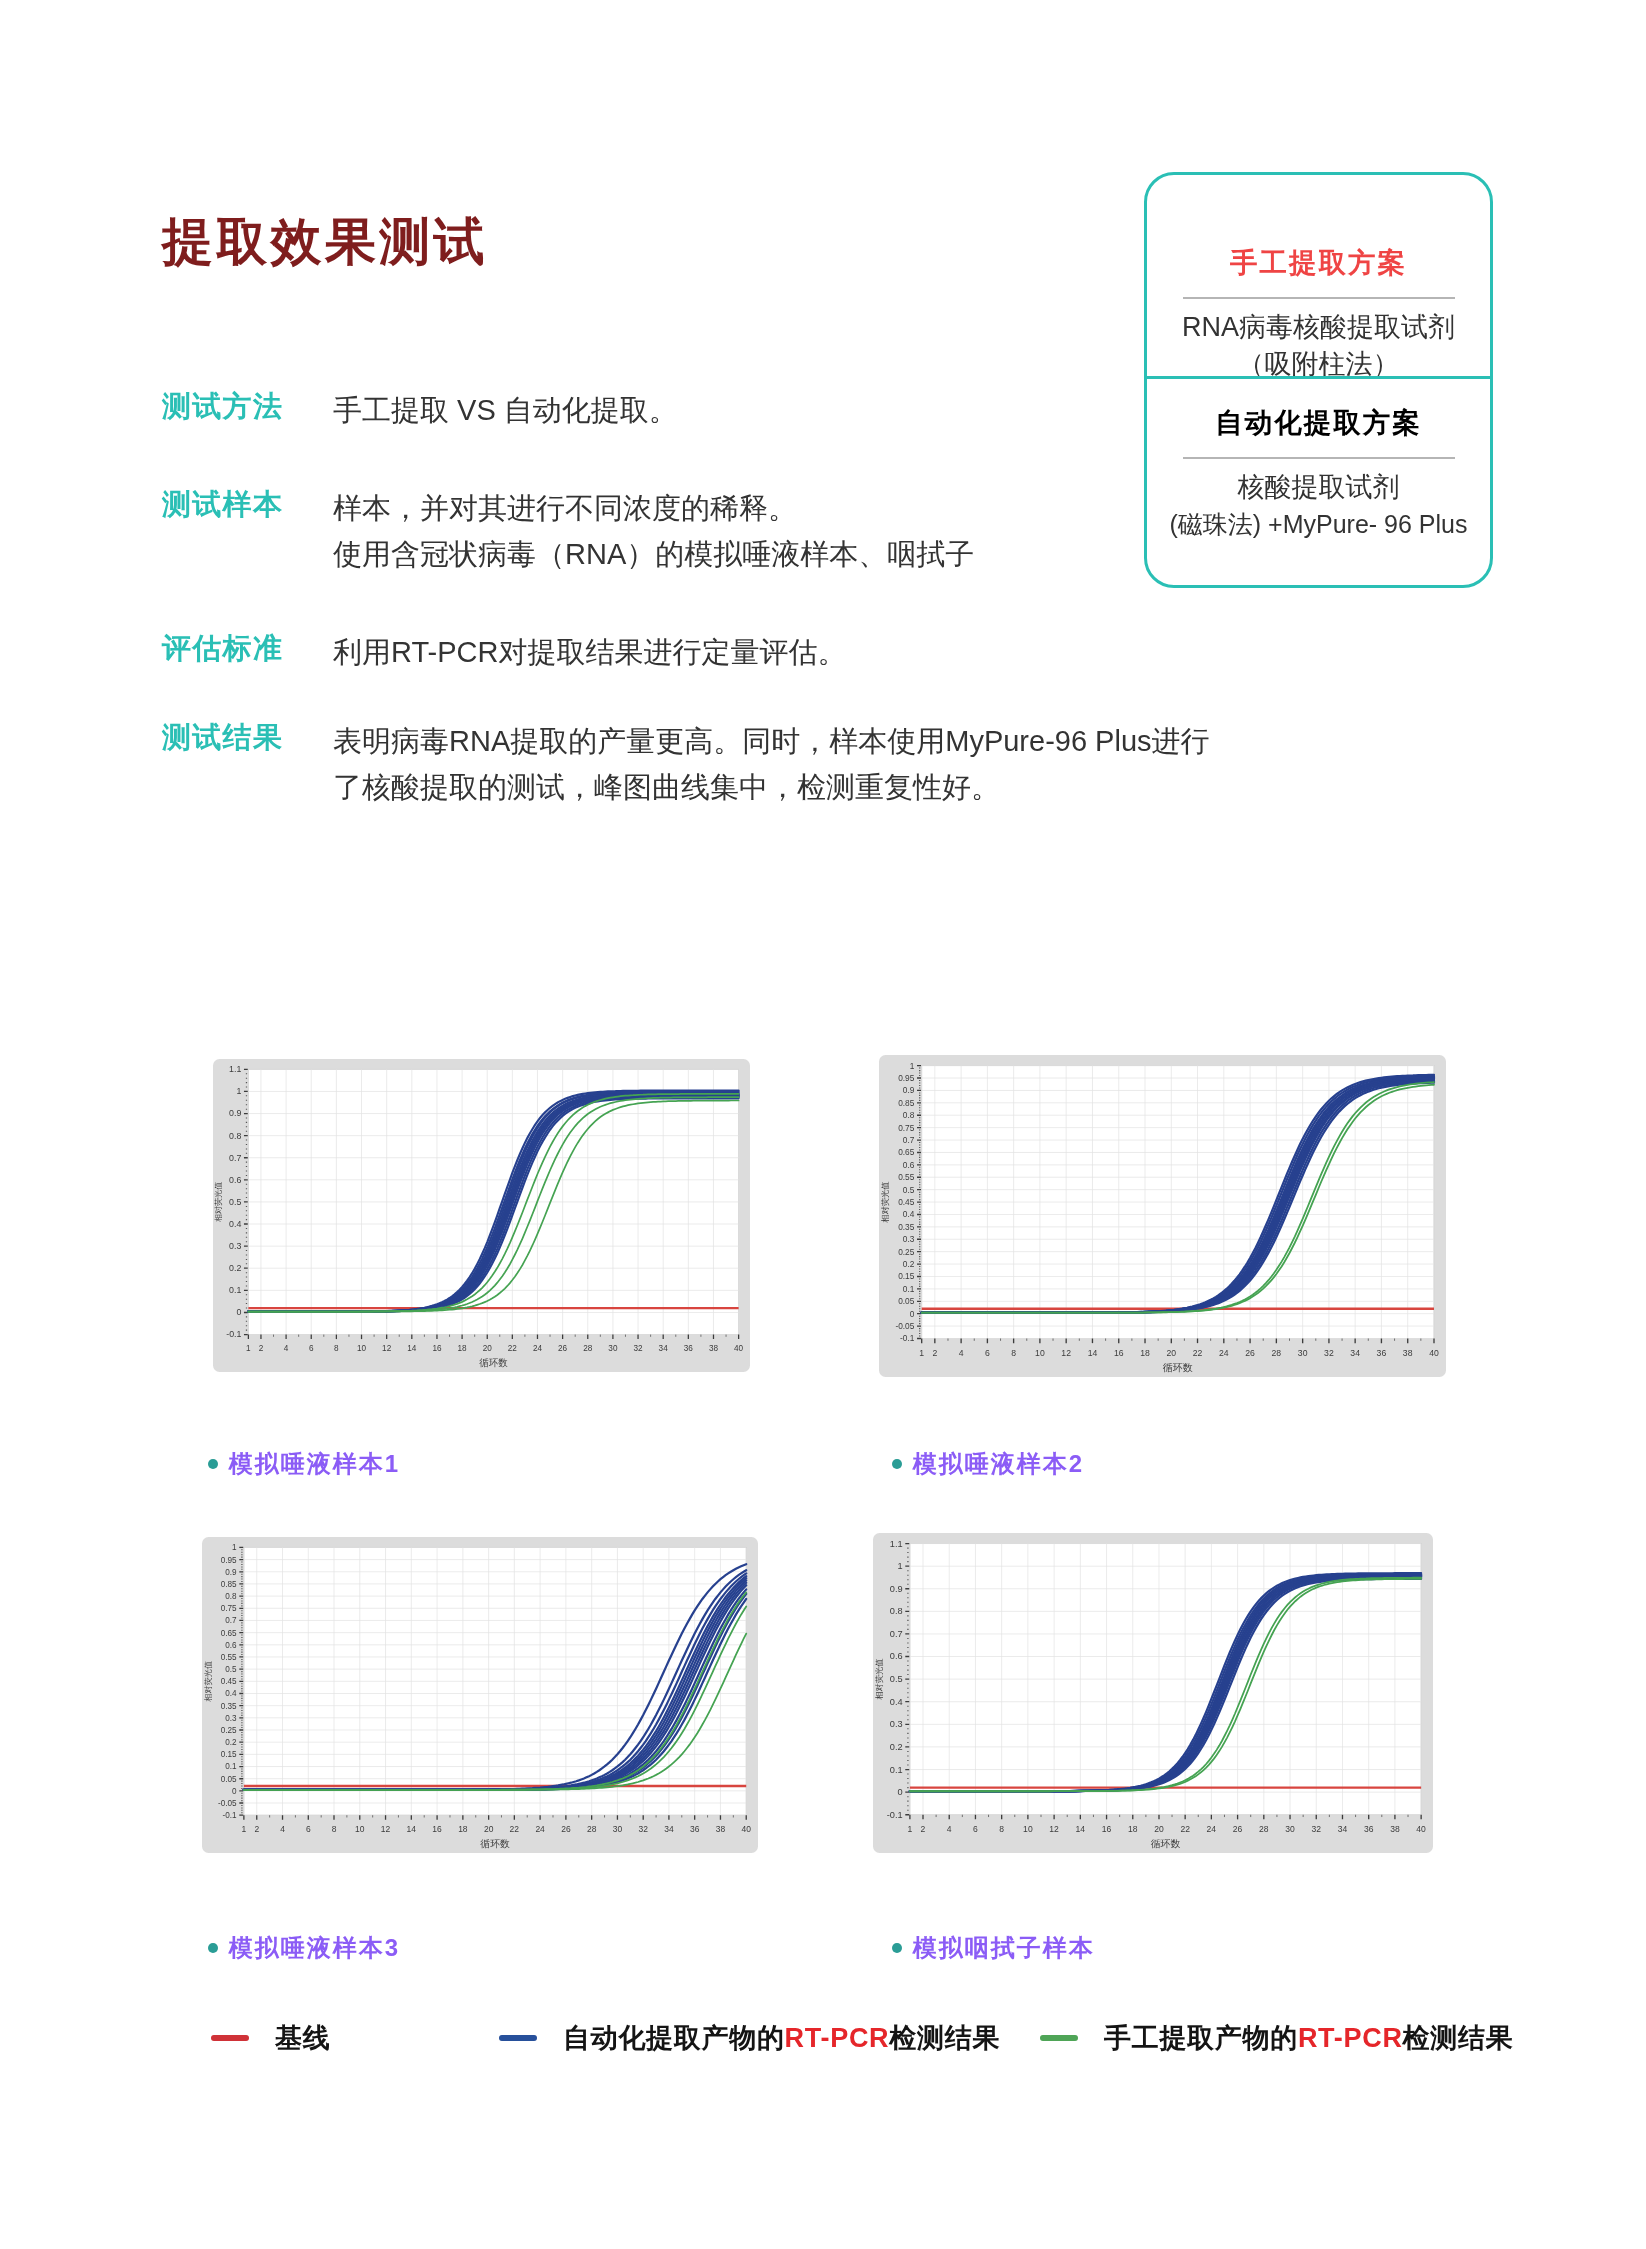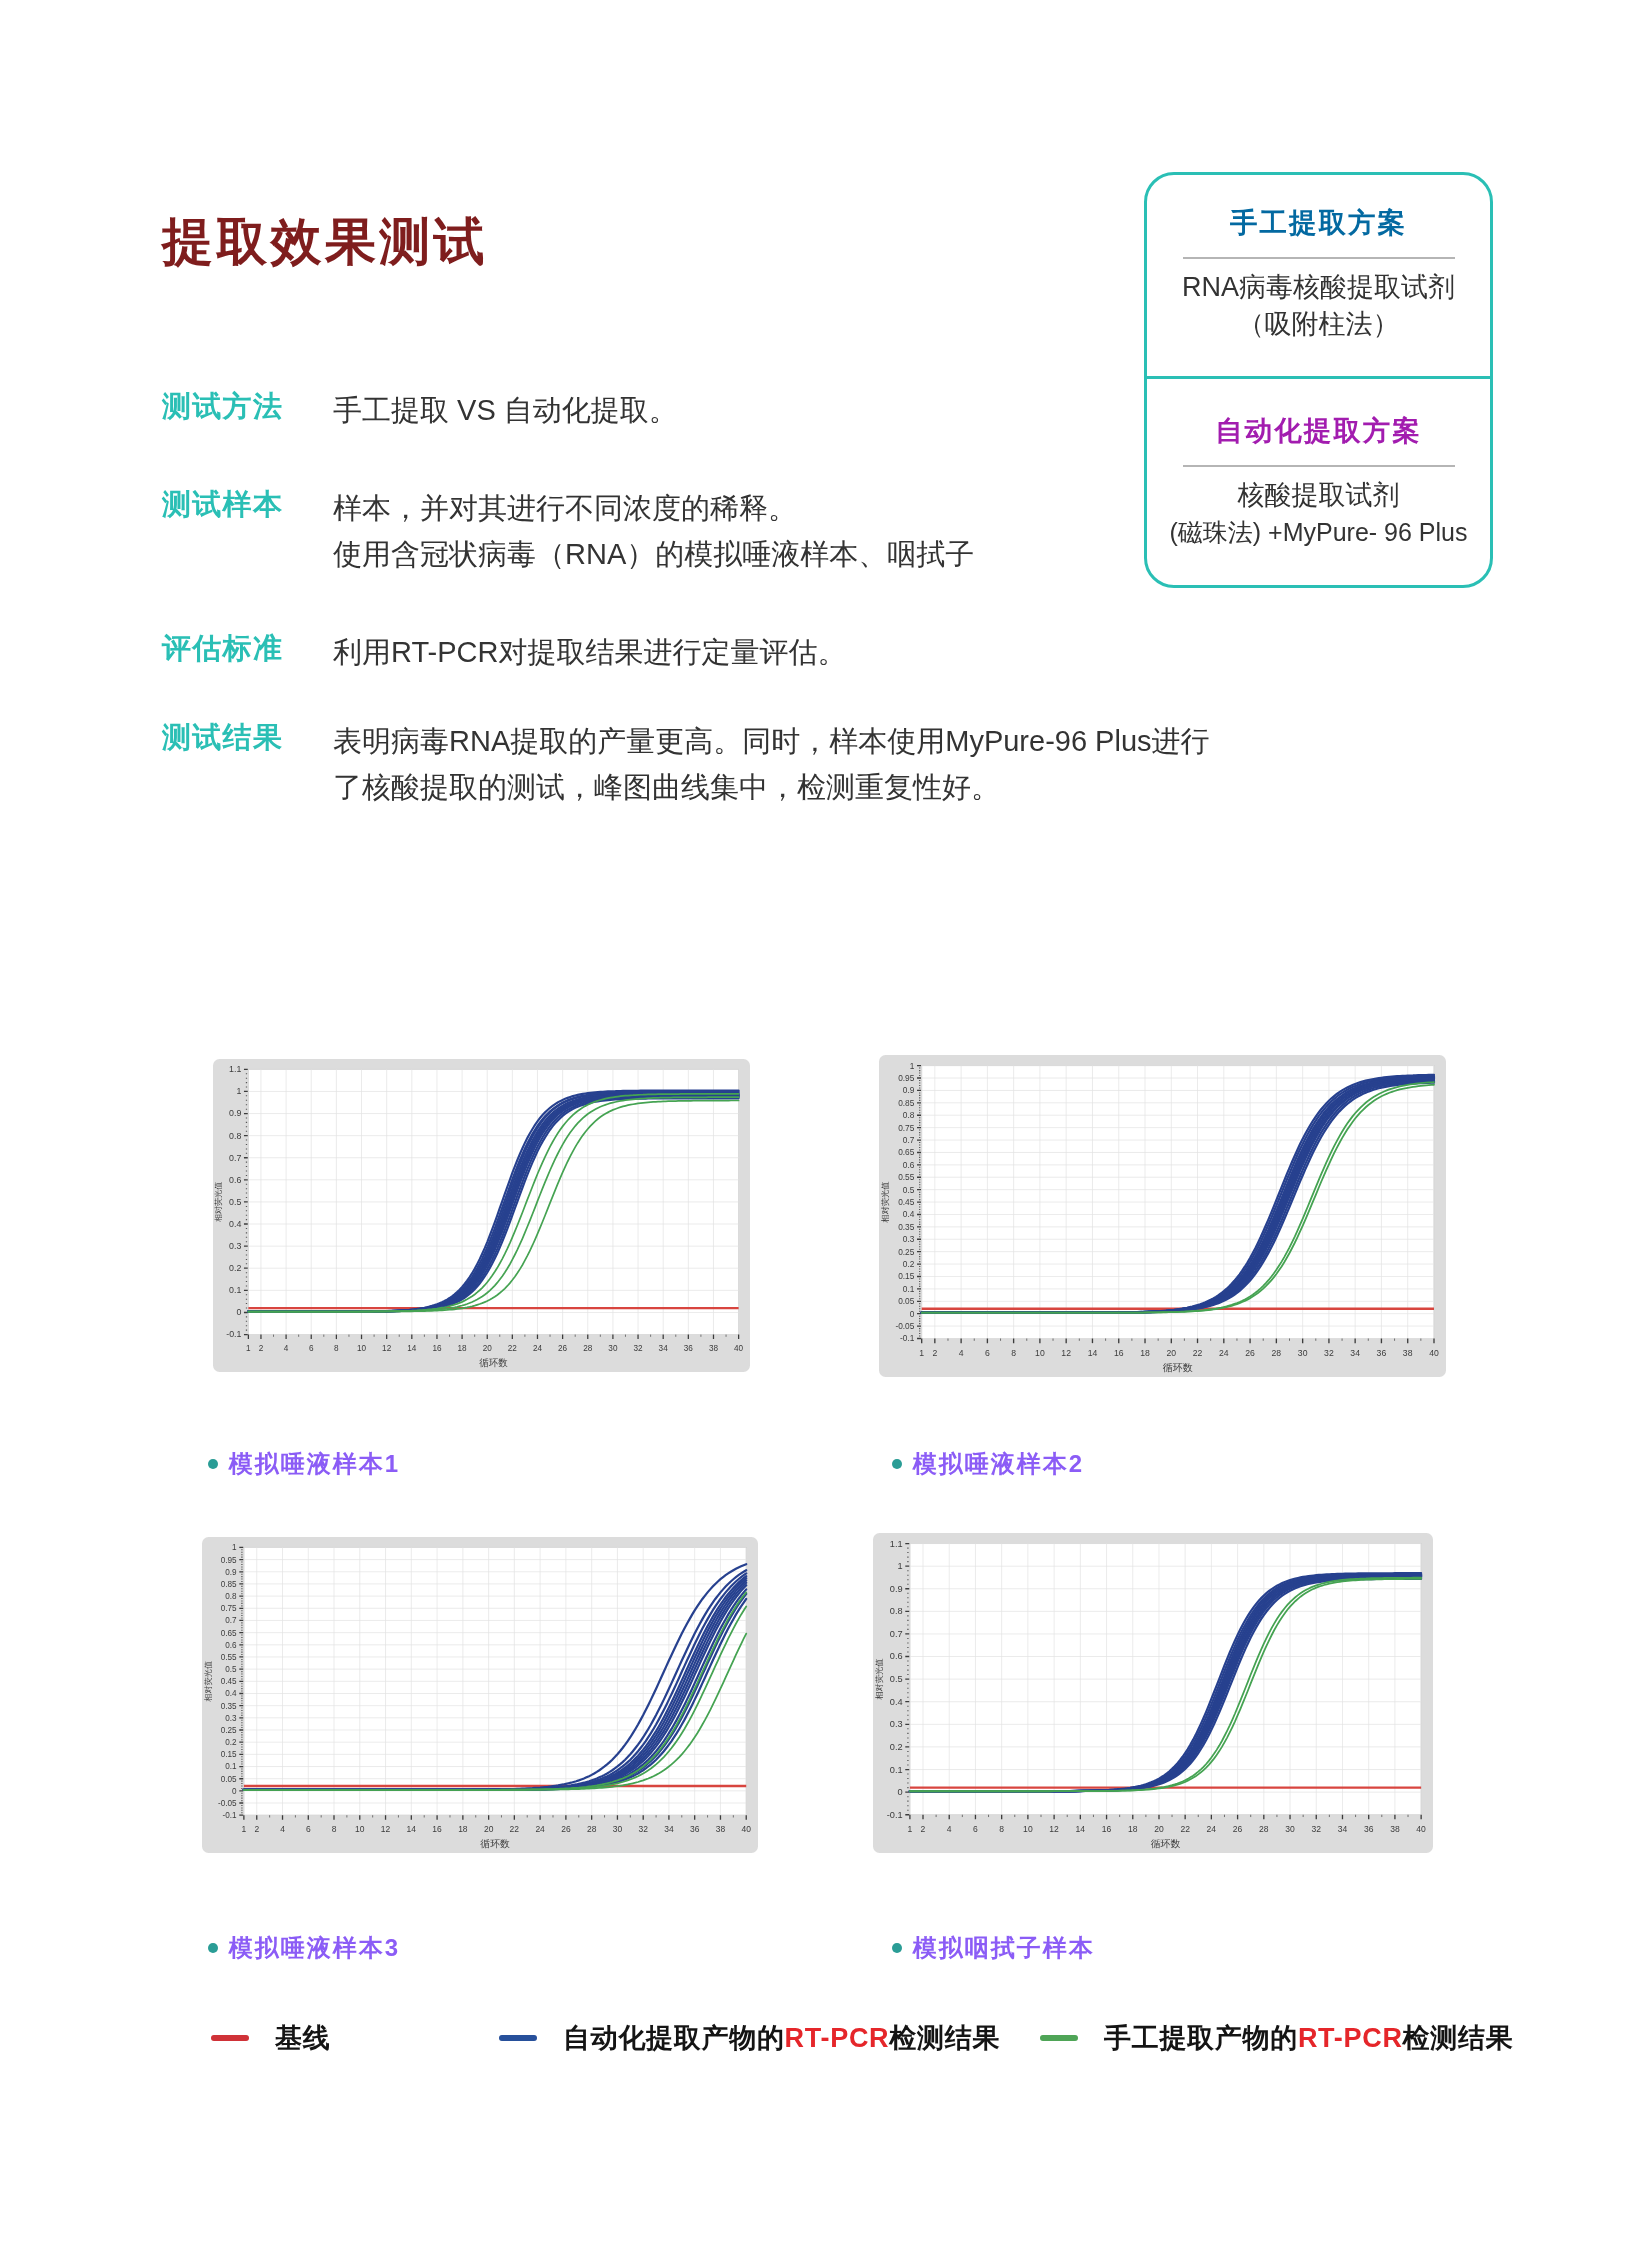--- a/index.html
+++ b/index.html
@@ -20,22 +20,22 @@
   
   .info-box{
     left:1144px;top:172px;width:349px;height:416px;box-sizing:border-box;
     border:3.3px solid #2abfb5;border-radius:30px;background:#fff;
     display:flex;flex-direction:column;text-align:center;overflow:hidden;
   }
   .info-sec{box-sizing:border-box;}
   .info-sec.manual{height:201px;padding-top:30px;}
   .info-sec.auto{flex:1;border-top:3.3px solid #2abfb5;padding-top:26px;}
   .info-title{font-size:27.5px;font-weight:700;letter-spacing:2px;white-space:nowrap;}
-  .info-title.navy{color:#0369a1;}
-  .info-title.teal{color:#a21caf;margin-top:8px;}
+  .info-title.navy{color:#ef4444;margin-top:40px;}
+  .info-title.teal{color:#000000;}
   .info-divider{width:272px;height:2px;background:#b5b5b5;margin:15.7px auto 10.5px;}
   .info-line{font-size:27px;color:#333;font-weight:500;line-height:37px;white-space:nowrap;}
   .info-line.tight{font-size:25px;}
 
   
   .section{left:162px;display:flex;gap:41px;align-items:flex-start;}
   .sec-label{
     font-size:29px;font-weight:700;color:#2abfb5;letter-spacing:1.3px;
     white-space:nowrap;width:130px;flex:0 0 auto;
   }

